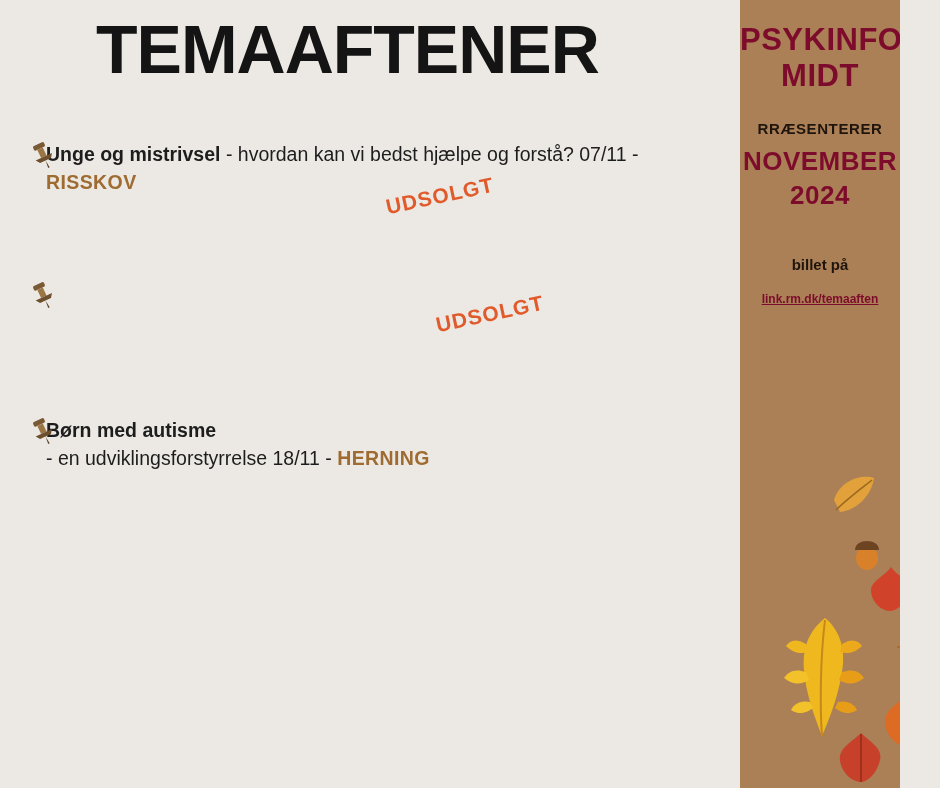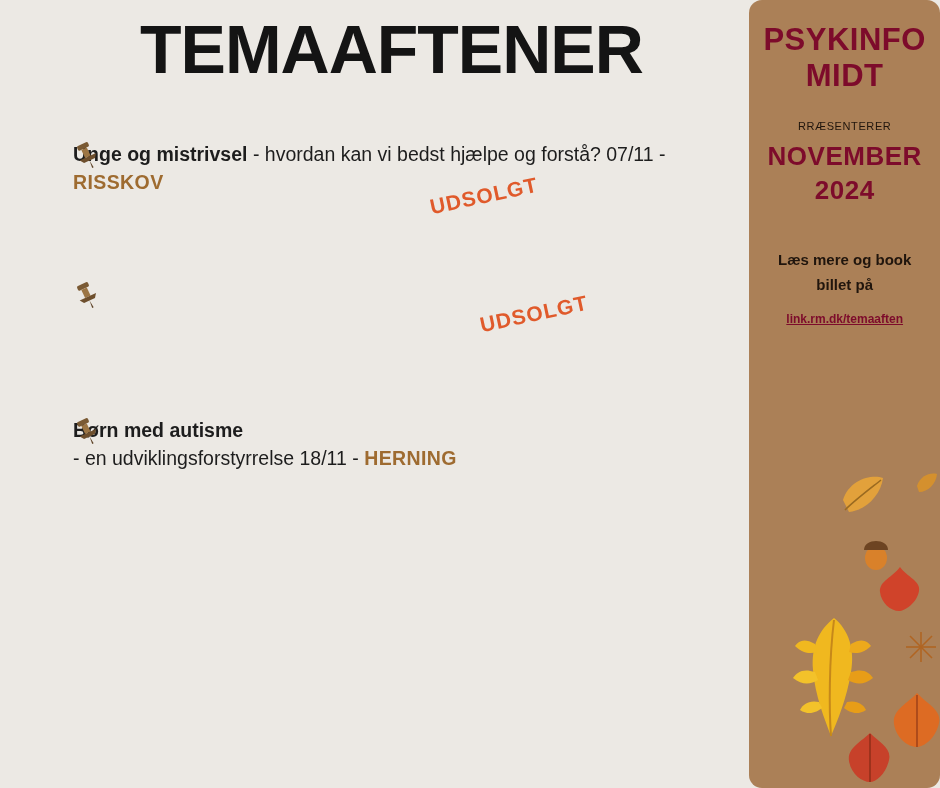--- a/index.html
+++ b/index.html
@@ -20,42 +20,41 @@
     background: #ece9e4;
     display: flex;
   }
   
   .left {
     position: relative;
     width: 740px;
     height: 692px;
     background: #ece9e4;
     box-sizing: border-box;
-    margin-left: 44px;
   }
   .main-title {
     position: absolute;
     left: 96px;
     top: 10px;
     font-size: 68px;
     font-weight: bold;
     letter-spacing: -1px;
     color: #141414;
     font-family: "Liberation Sans", sans-serif;
   }
   .events {
     position: absolute;
     top: 140px;
     left: 0;
     width: 740px;
   }
   .event {
     position: relative;
     min-height: 70px;
-    padding-left: 29px;
+    padding-left: 46px;
     margin-bottom: 54px;
   }
   .event-text {
     font-size: 19.5px;
     line-height: 28px;
     color: #1d1d1d;
     max-width: 600px;
     font-family: "Liberation Sans", sans-serif;
   }
   .event-text .b {
@@ -83,41 +82,40 @@
     letter-spacing: 1px;
     transform: rotate(-12deg);
     font-family: "Liberation Sans", sans-serif;
   }
   .stamp-0 { left: 385px; top: 44px; }
   .stamp-1 { left: 435px; top: 22px; }
 
   
   .right {
     position: relative;
-    width: 200px;
+    width: 160px;
     height: 788px;
     background: #ab8057;
     overflow: hidden;
-    border-radius: 13px;
   }
   .brand {
     margin-top: 22px;
     text-align: center;
     color: #7d0b2b;
     font-weight: bold;
     font-size: 31px;
     line-height: 36px;
     letter-spacing: 0.5px;
   }
   .presents {
     margin-top: 26px;
     text-align: center;
     color: #20150d;
-    font-weight: normal;
-    font-size: 11px;
+    font-weight: bold;
+    font-size: 15px;
     letter-spacing: 0.6px;
   }
   .month {
     margin-top: 7px;
     text-align: center;
     color: #7d0b2b;
     font-weight: bold;
     font-size: 26px;
     line-height: 34px;
     letter-spacing: 0.5px;
@@ -210,21 +208,20 @@
     <div class="brand">
       <div>PSYKINFO</div>
       <div>MIDT</div>
     </div>
     <div class="presents">RRÆSENTERER</div>
     <div class="month">
       <div>NOVEMBER</div>
       <div>2024</div>
     </div>
     <div class="book-info">
-      <div>Læs mere og book</div>
       <div>billet på</div>
       <a class="book-link" href="#">link.rm.dk/temaaften</a>
     </div>
 
     <span class="leaf" style="left:88px; top:470px;">
       <svg width="52" height="46" viewBox="0 0 52 46">
         <path d="M6 30 C12 10 34 4 46 8 C44 24 30 40 12 42 Z" fill="#e2a13b"></path>
         <path d="M8 40 C18 30 34 18 44 10" stroke="#9a6a20" stroke-width="1.6" fill="none"></path>
       </svg>
     </span>

